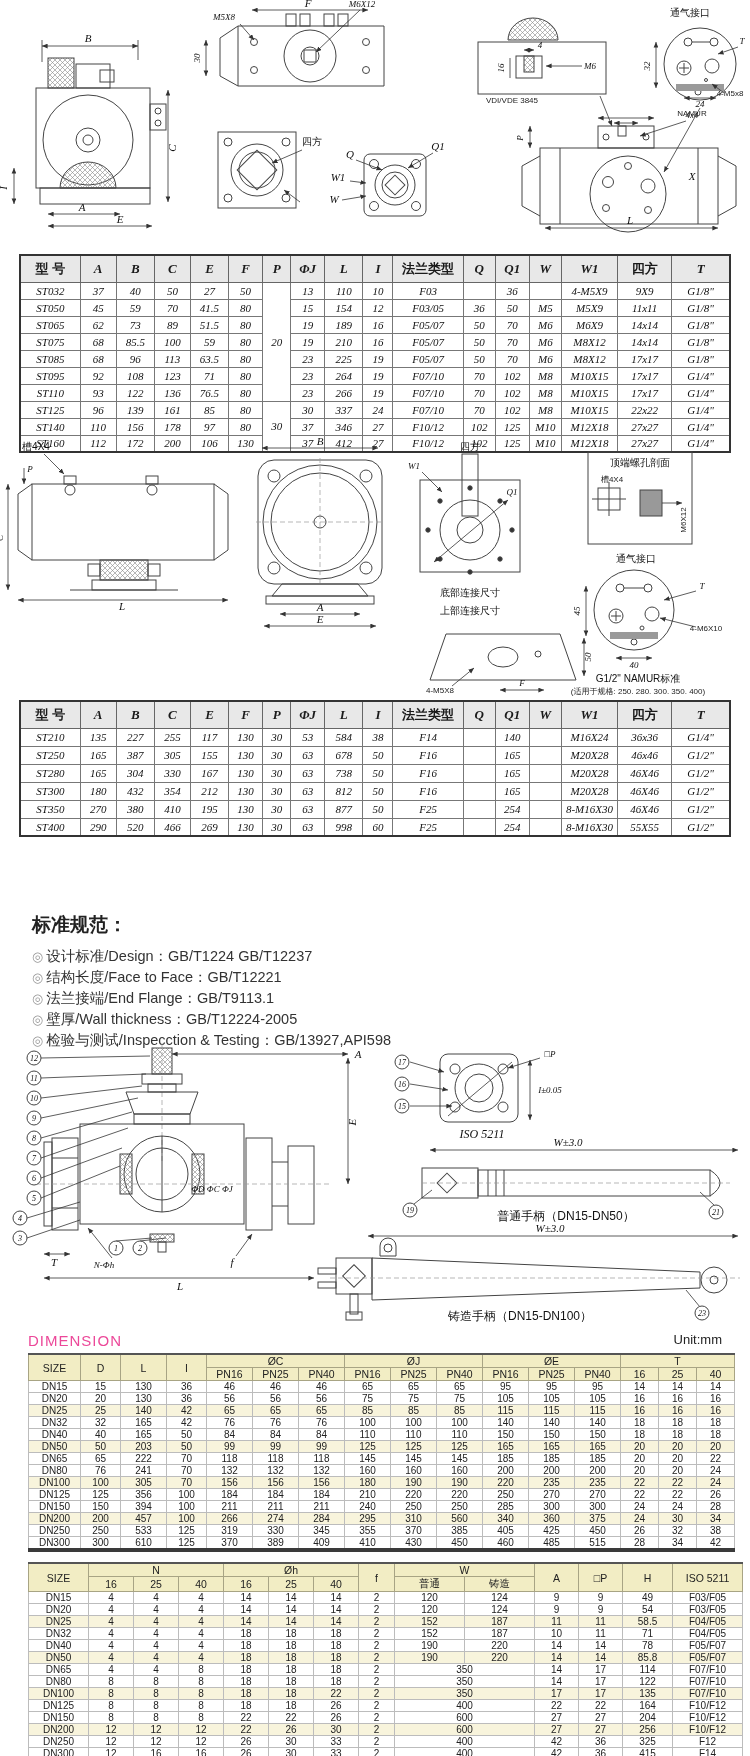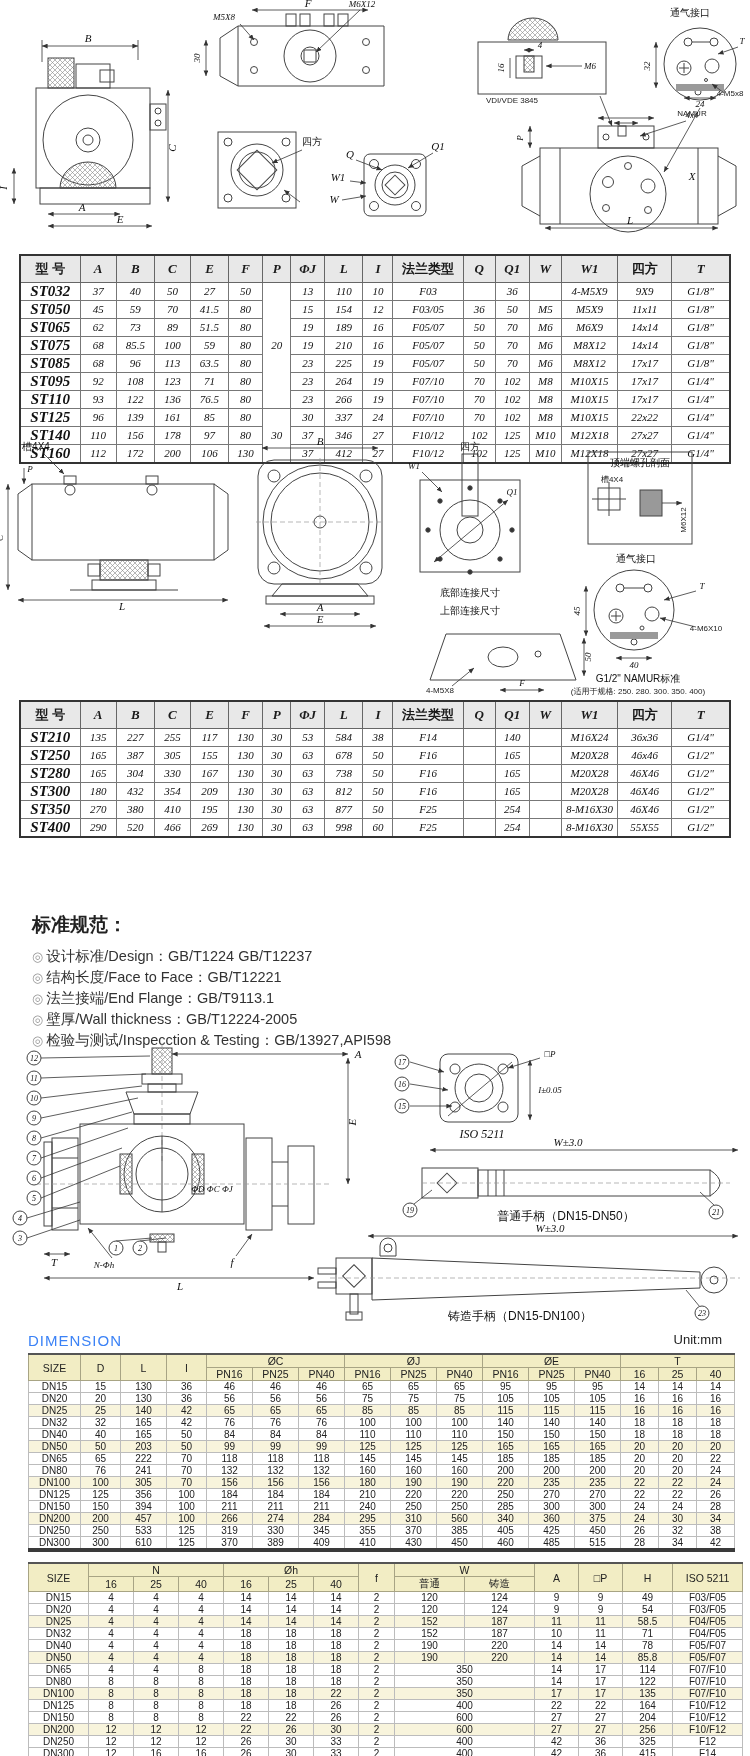--- a/index.html
+++ b/index.html
@@ -19,24 +19,24 @@
   .s-tbl1{top:254px;left:19px;width:712px}
   .s-tbl2{top:700px;left:19px;width:712px}
   .acttbl{border-collapse:collapse;table-layout:fixed;width:100%;border:2px solid #333;background:#fff}
   .acttbl th{background:#e8e8e8;border:1px solid #666;border-left:1px dotted #888;height:27px;
              font:italic bold 13px "Liberation Serif",serif;padding:3px}
   .acttbl th:first-child{border-left:1px solid #666;font-family:"Liberation Sans",sans-serif;font-style:normal}
   .acttbl th.cjk{font-family:"Liberation Sans",sans-serif;font-style:normal}
   .acttbl td{border:1px solid #777;height:17px;text-align:center;padding:0;
              font:italic 11px "Liberation Serif",serif;color:#111}
   .s-tbl2 .acttbl td{height:18px}
-  .acttbl td.c0{font-weight:bold;font-size:15px}
+  .acttbl td.c0{font-weight:normal;font-size:11px}
   
   .s-dimh{top:1332px;left:28px;width:694px;height:18px}
-  .dim-title{float:left;font:15px "Liberation Sans",sans-serif;letter-spacing:1px;color:#3b82f6}
+  .dim-title{float:left;font:15px "Liberation Sans",sans-serif;letter-spacing:1px;color:#ec4899}
   .dim-unit{float:right;font:13px "Liberation Sans",sans-serif;color:#222}
   .s-tbl3{top:1353px;left:28px;width:694px}
   .s-tbl4{top:1562px;left:28px;width:694px}
   .dimtbl{border-collapse:collapse;table-layout:fixed;width:100%;border-top:2px solid #555;border-bottom:4px solid #3a3a3a}
   .dimtbl th{background:#f2edc4;border:1px solid #a8a484;height:11px;font:10.5px "Liberation Sans",sans-serif;font-weight:normal;color:#222;padding:0}
   .dimtbl td{border:1px solid #bcbcbc;height:12px;text-align:center;font:10px "Liberation Sans",sans-serif;color:#222;padding:0;background:#fff}
   .s-tbl4 .dimtbl td{height:11px}
   .dimtbl tr.hl td{background:#f8f4dc}
   
   .s-std{top:912px;left:32px;width:690px}
@@ -662,21 +662,21 @@
             <td></td>
             <td>M20X28</td>
             <td>46X46</td>
             <td>G1/2"</td>
           </tr>
           <tr>
             <td class="c0">ST300</td>
             <td>180</td>
             <td>432</td>
             <td>354</td>
-            <td>209</td>
+            <td>212</td>
             <td>130</td>
             <td>30</td>
             <td>63</td>
             <td>812</td>
             <td>50</td>
             <td>F16</td>
             <td></td>
             <td>165</td>
             <td></td>
             <td>M20X28</td>

